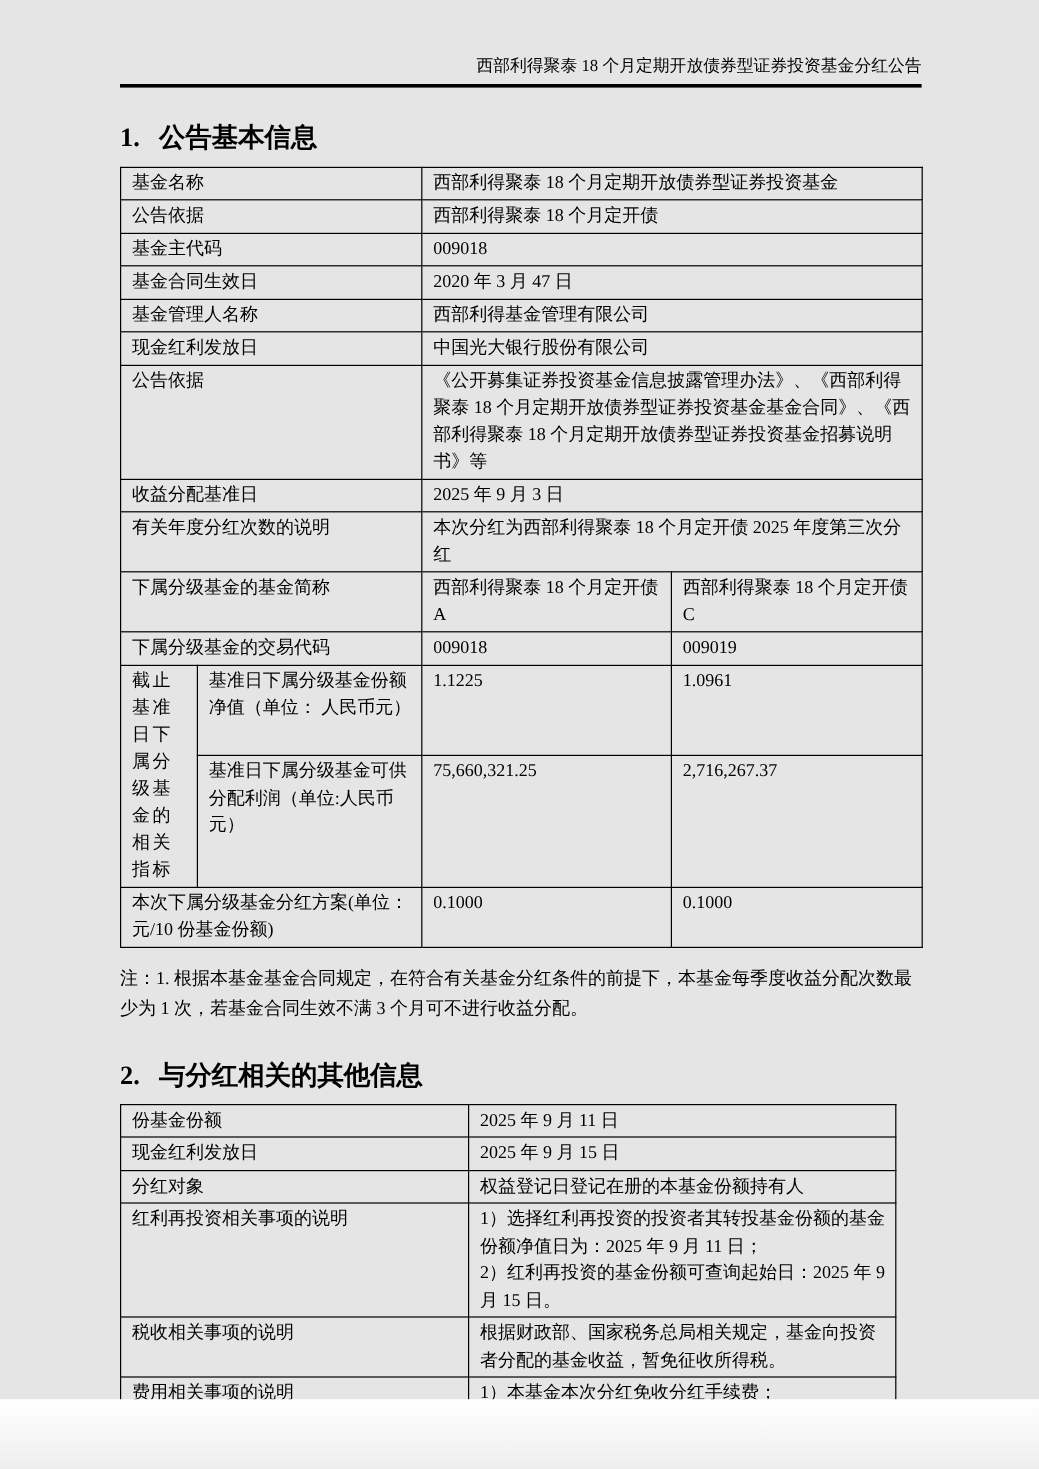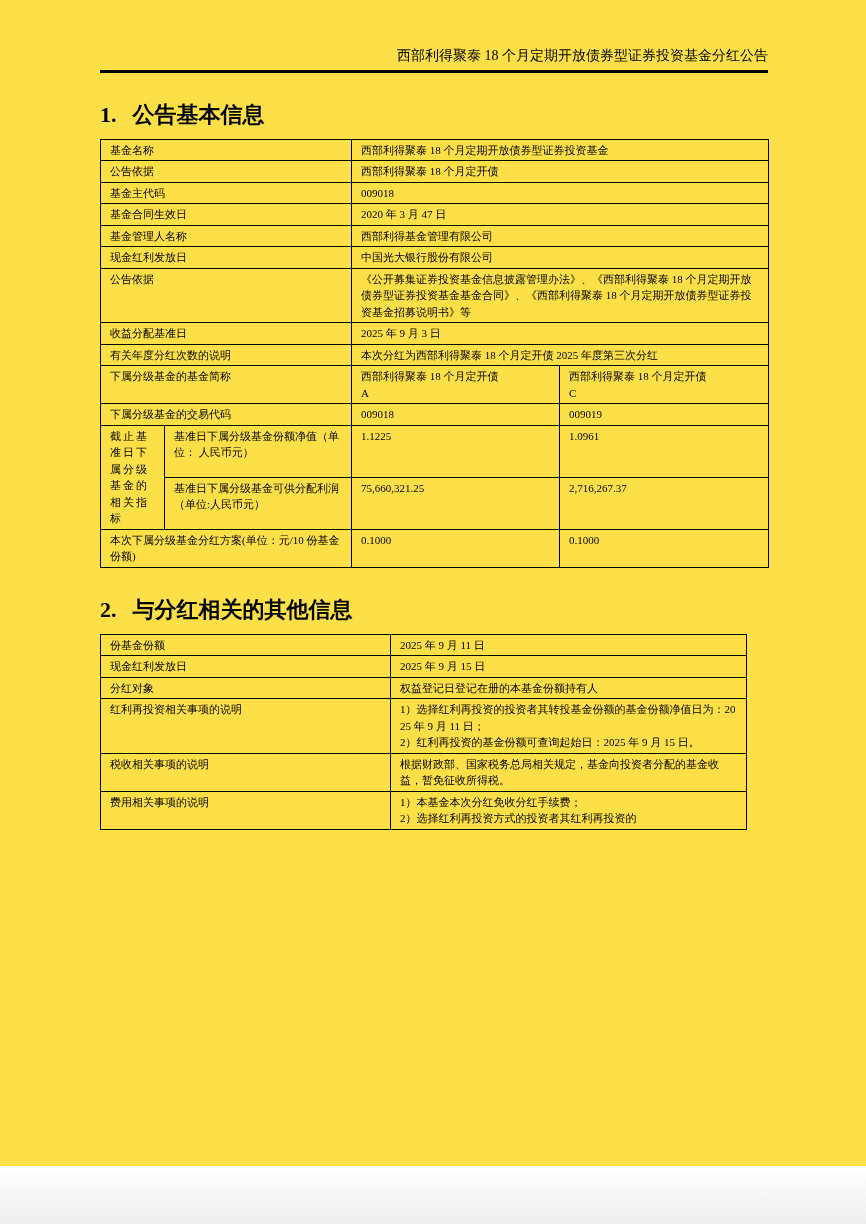--- a/index.html
+++ b/index.html
@@ -4,34 +4,34 @@
 <style>
   * { margin: 0; padding: 0; box-sizing: border-box; }
   html, body { background: #ffffff; }
   body {
     width: 866px; height: 1224px;
     font-family: "Liberation Serif", "DejaVu Serif", serif;
     color: #000;
     position: relative;
     overflow: hidden;
   }
-  .page { width: 866px; height: 1224px; position: relative; background: #fde047; }
+  .page { width: 866px; height: 1224px; position: relative; background: #e5e5e5; }
   .content { margin-left: 100px; width: 668px; }
 
   
   .doc-header { padding-top: 46px; }
   .header-title { text-align: right; font-size: 14px; line-height: 1.4; }
   .header-rule { border-bottom: 3px solid #000; margin-top: 4px; }
 
   
   .section-title { font-size: 22px; font-weight: bold; margin-top: 27px; margin-bottom: 9px; }
   .section-title .no { display: inline-block; margin-right: 16px; }
 
   
-  table.tbl { border-collapse: collapse; table-layout: fixed; font-size: 11px; margin-top: 2px; }
+  table.tbl { border-collapse: collapse; table-layout: fixed; font-size: 15px; margin-top: 2px; }
   table.tbl td {
     border: 1px solid #000;
     padding: 2px 8px 2px 9px;
     vertical-align: top;
     line-height: 1.5;
     word-break: break-all;
   }
   .tbl1 { width: 668px; }
   .tbl2 { width: 646px; }
   td.vmid { vertical-align: middle; }
@@ -134,20 +134,21 @@
         </tr>
         <tr>
           <td colspan="2">本次下属分级基金分红方案(单位：元/10 份基金份额)</td>
           <td>0.1000</td>
           <td>0.1000</td>
         </tr>
       </tbody>
     </table>
 
     <div class="notes">
+      <p>注：1. 根据本基金基金合同规定，在符合有关基金分红条件的前提下，本基金每季度收益分配次数最少为 1 次，若基金合同生效不满 3 个月可不进行收益分配。</p>
     </div>
 
     <div class="section-title">
       <span class="no">2.</span><span>与分红相关的其他信息</span>
     </div>
 
     <table class="tbl tbl2">
       <colgroup>
         <col style="width:290px">
           <col style="width:356px">

